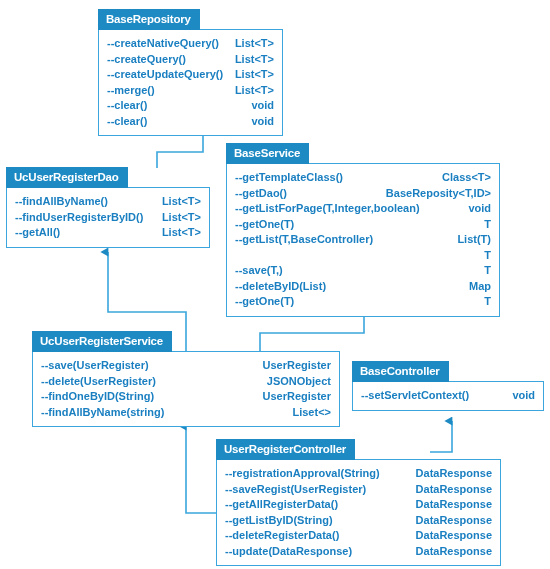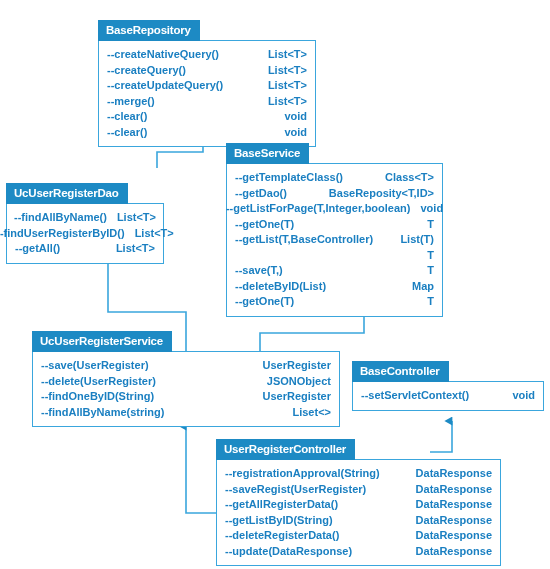--- a/index.html
+++ b/index.html
@@ -93,21 +93,21 @@
 
     <g>
       <path d="M216,513 L186,513 L186,426" stroke="#3aa6dd" stroke-width="1.6" fill="none" marker-end="url(#arrowUp)"></path>
     </g>
 
     <g>
       <path d="M430,452 L452,452 L452,421" stroke="#3aa6dd" stroke-width="1.6" fill="none" marker-end="url(#arrowUp)"></path>
     </g>
   </svg>
 
-  <div class="uml-class" style="left:98px; top:20px; width:218px;">
+  <div class="uml-class" style="left:98px; top:9px; width:185px;">
     <div class="uml-header">BaseRepository</div>
     <div class="uml-body">
       <div class="uml-row">
         <span class="uml-sig">--createNativeQuery()</span>
         <span class="uml-type">List&lt;T&gt;</span>
       </div>
       <div class="uml-row">
         <span class="uml-sig">--createQuery()</span>
         <span class="uml-type">List&lt;T&gt;</span>
       </div>
@@ -123,21 +123,21 @@
         <span class="uml-sig">--clear()</span>
         <span class="uml-type">void</span>
       </div>
       <div class="uml-row">
         <span class="uml-sig">--clear()</span>
         <span class="uml-type">void</span>
       </div>
     </div>
   </div>
 
-  <div class="uml-class" style="left:226px; top:143px; width:217px;">
+  <div class="uml-class" style="left:226px; top:143px; width:274px;">
     <div class="uml-header">BaseService</div>
     <div class="uml-body">
       <div class="uml-row">
         <span class="uml-sig">--getTemplateClass()</span>
         <span class="uml-type">Class&lt;T&gt;</span>
       </div>
       <div class="uml-row">
         <span class="uml-sig">--getDao()</span>
         <span class="uml-type">BaseReposity&lt;T,ID&gt;</span>
       </div>
@@ -164,21 +164,21 @@
         <span class="uml-sig">--deleteByID(List)</span>
         <span class="uml-type">Map</span>
       </div>
       <div class="uml-row">
         <span class="uml-sig">--getOne(T)</span>
         <span class="uml-type">T</span>
       </div>
     </div>
   </div>
 
-  <div class="uml-class" style="left:6px; top:183px; width:158px;">
+  <div class="uml-class" style="left:6px; top:167px; width:204px;">
     <div class="uml-header">UcUserRegisterDao</div>
     <div class="uml-body">
       <div class="uml-row">
         <span class="uml-sig">--findAllByName()</span>
         <span class="uml-type">List&lt;T&gt;</span>
       </div>
       <div class="uml-row">
         <span class="uml-sig">--findUserRegisterByID()</span>
         <span class="uml-type">List&lt;T&gt;</span>
       </div>

